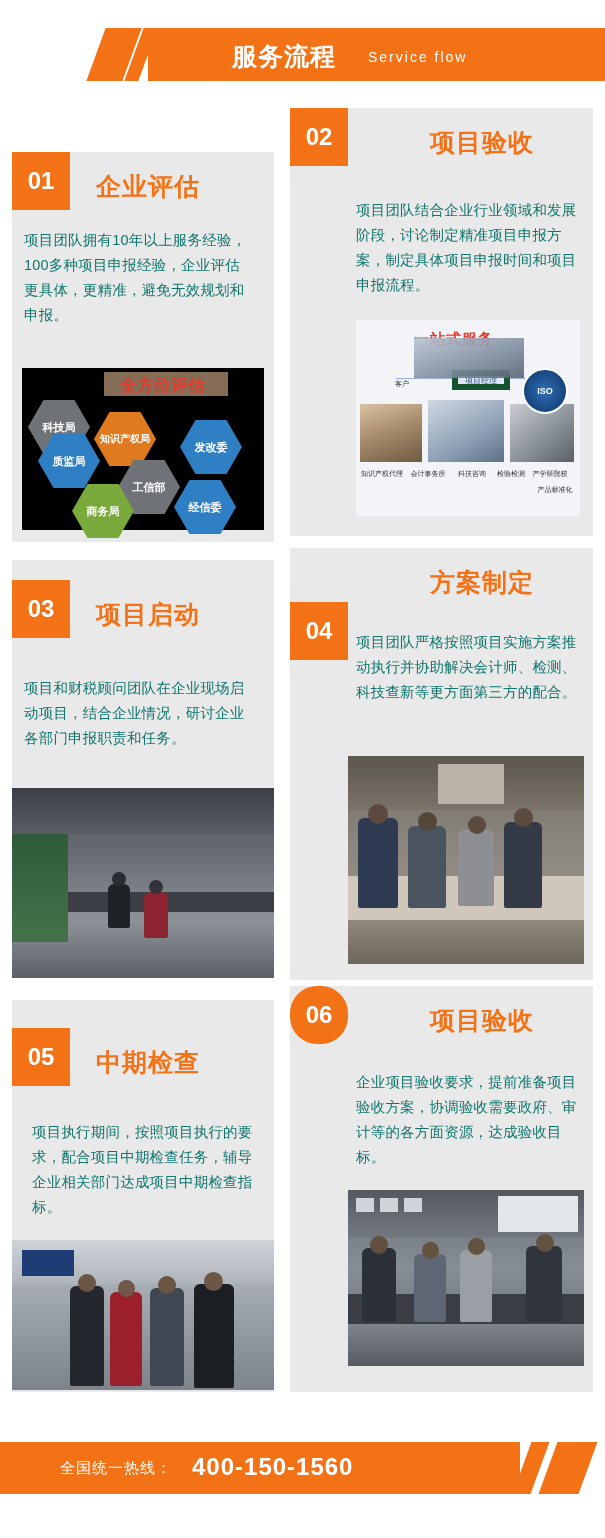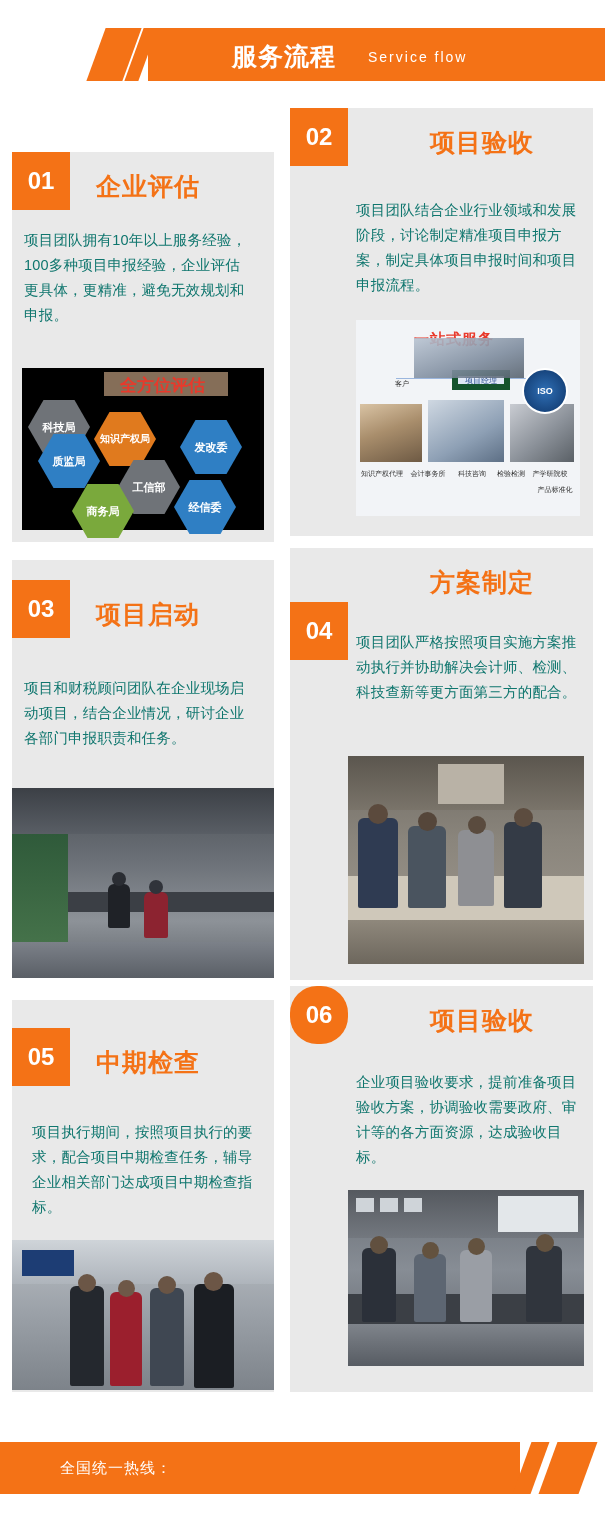--- a/index.html
+++ b/index.html
@@ -332,13 +332,14 @@
   <div class="ph-person" style="left:178px; top:56px; width:36px; height:76px; background:#30353d;"></div>
   <div class="ph-head" style="left:188px; top:44px; width:18px; height:18px; background:#63523f;"></div>
   <div class="ph-band" style="left:0; top:134px; width:236px; height:42px; background:linear-gradient(180deg,#7f848b,#575c63);"></div>
 </div>
 
 <div class="footer-wrap">
   <div class="ft-bar"></div>
   <div class="ft-slash1"></div>
   <div class="ft-slash2"></div>
   <div class="ft-label">全国统一热线：</div>
+  <div class="ft-phone">400-150-1560</div>
 </div>
 
 </body></html>

